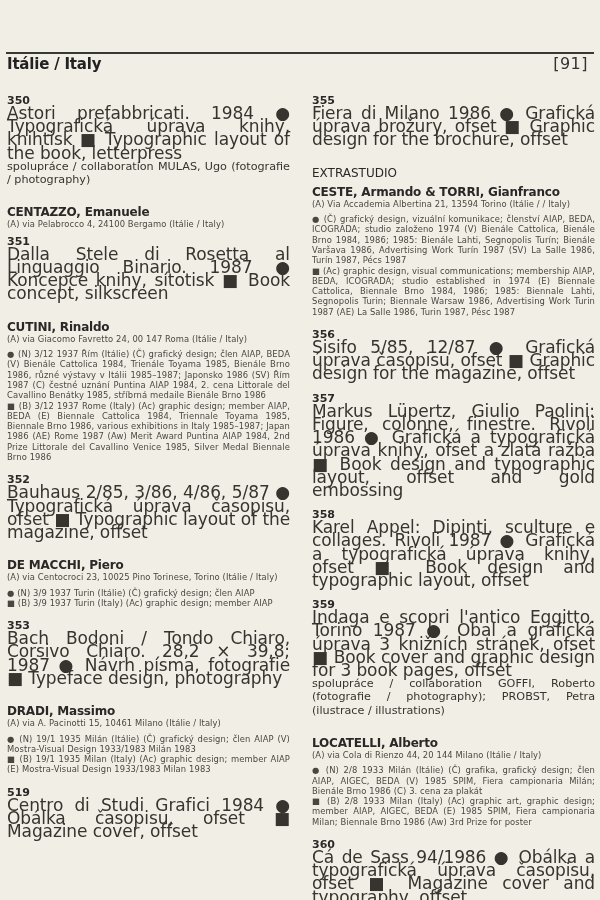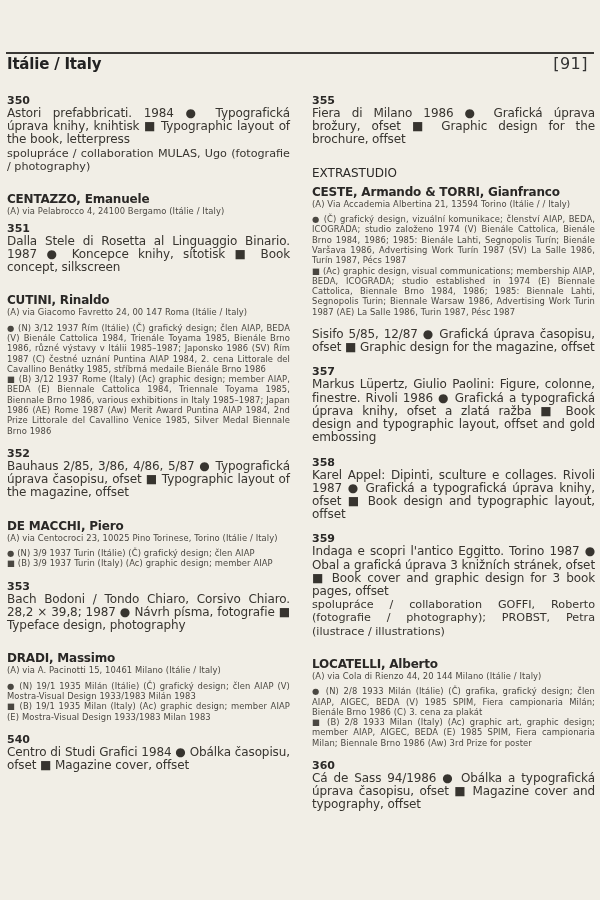--- a/index.html
+++ b/index.html
@@ -6,21 +6,21 @@
   html, body { width: 600px; height: 900px; background: #f1eee6; overflow: hidden; }
   body { font-family: "DejaVu Sans", "Liberation Sans", sans-serif; color: #2a2826; position: relative; }
   .page { position: absolute; left: 0; top: 0; width: 600px; height: 838px; background: #f1eee6; }
   .toprule { position: absolute; left: 6px; right: 6px; top: 52px; border-top: 2px solid #3a3835; }
   .header-title { position: absolute; left: 7px; top: 55px; font-size: 15px; font-weight: bold; letter-spacing: -0.2px; color: #222; }
   .page-num { position: absolute; right: 12px; top: 54px; font-size: 16px; color: #333; letter-spacing: 0.5px; }
   .col { position: absolute; top: 94px; width: 283px; }
   .col-left { left: 7px; }
   .col-right { left: 312px; }
   .entry-num { font-size: 11px; font-weight: bold; line-height: 13px; color: #2a2826; }
-  .entry-text { font-size: 12px; line-height: 13.2px; text-align: justify; color: #37342f; letter-spacing: -0.1px; }
+  .entry-text { font-size: 17px; line-height: 13.2px; text-align: justify; color: #37342f; letter-spacing: -0.1px; }
   .collab { font-size: 11.2px; line-height: 13.2px; color: #37342f; text-align: justify; }
   .author { font-size: 12px; font-weight: bold; line-height: 14px; color: #2a2826; letter-spacing: -0.2px; }
   .studio { font-size: 12px; font-weight: normal; line-height: 14px; color: #2a2826; }
   .address { font-size: 8.4px; line-height: 10.5px; color: #4a4741; text-align: justify; letter-spacing: 0.1px; }
   .bio { font-size: 8.4px; line-height: 10.3px; color: #4a4741; text-align: justify; letter-spacing: 0.1px; }
   .gap-s { height: 5px; }
   .gap-m { height: 11px; }
   .gap-l { height: 19px; }
 </style>
 </head>
@@ -80,21 +80,21 @@
 
     <div>
       <div class="author">DRADI, Massimo</div>
       <div class="address">(A) via A. Pacinotti 15, 10461 Milano (Itálie / Italy)</div>
       <div class="gap-s"></div>
       <div class="bio">● (N) 19/1 1935 Milán (Itálie) (Č) grafický design; člen AIAP (V) Mostra-Visual Design 1933/1983 Milán 1983</div>
       <div class="bio">■ (B) 19/1 1935 Milan (Italy) (Ac) graphic design; member AIAP (E) Mostra-Visual Design 1933/1983 Milan 1983</div>
     </div>
     <div class="gap-m"></div>
     <div>
-      <div class="entry-num">540</div>
+      <div class="entry-num">519</div>
       <div class="entry-text">Centro di Studi Grafici 1984 ● Obálka časopisu, ofset ■ Magazine cover, offset</div>
     </div>
   </div>
 
   <div class="col col-right">
     <div>
       <div class="entry-num">355</div>
       <div class="entry-text">Fiera di Milano 1986 ● Grafická úprava brožury, ofset ■ Graphic design for the brochure, offset</div>
     </div>
     <div class="gap-l"></div>
@@ -103,20 +103,21 @@
       <div class="studio">EXTRASTUDIO</div>
       <div class="gap-s"></div>
       <div class="author">CESTE, Armando &amp; TORRI, Gianfranco</div>
       <div class="address">(A) Via Accademia Albertina 21, 13594 Torino (Itálie / / Italy)</div>
       <div class="gap-s"></div>
       <div class="bio">● (Č) grafický design, vizuální komunikace; členství AIAP, BEDA, ICOGRADA; studio založeno 1974 (V) Bienále Cattolica, Bienále Brno 1984, 1986; 1985: Bienále Lahti, Segnopolis Turín; Bienále Varšava 1986, Advertising Work Turín 1987 (SV) La Salle 1986, Turín 1987, Pécs 1987</div>
       <div class="bio">■ (Ac) graphic design, visual communications; membership AIAP, BEDA, ICOGRADA; studio established in 1974 (E) Biennale Cattolica, Biennale Brno 1984, 1986; 1985: Biennale Lahti, Segnopolis Turin; Biennale Warsaw 1986, Advertising Work Turin 1987 (AE) La Salle 1986, Turin 1987, Pésc 1987</div>
     </div>
     <div class="gap-m"></div>
     <div>
+      <div class="entry-num">356</div>
       <div class="entry-text">Sisifo 5/85, 12/87 ● Grafická úprava časopisu, ofset ■ Graphic design for the magazine, offset</div>
     </div>
     <div class="gap-m"></div>
     <div>
       <div class="entry-num">357</div>
       <div class="entry-text">Markus Lüpertz, Giulio Paolini: Figure, colonne, finestre. Rivoli 1986 ● Grafická a typografická úprava knihy, ofset a zlatá ražba ■ Book design and typographic layout, offset and gold embossing</div>
     </div>
     <div class="gap-m"></div>
     <div>
       <div class="entry-num">358</div>

